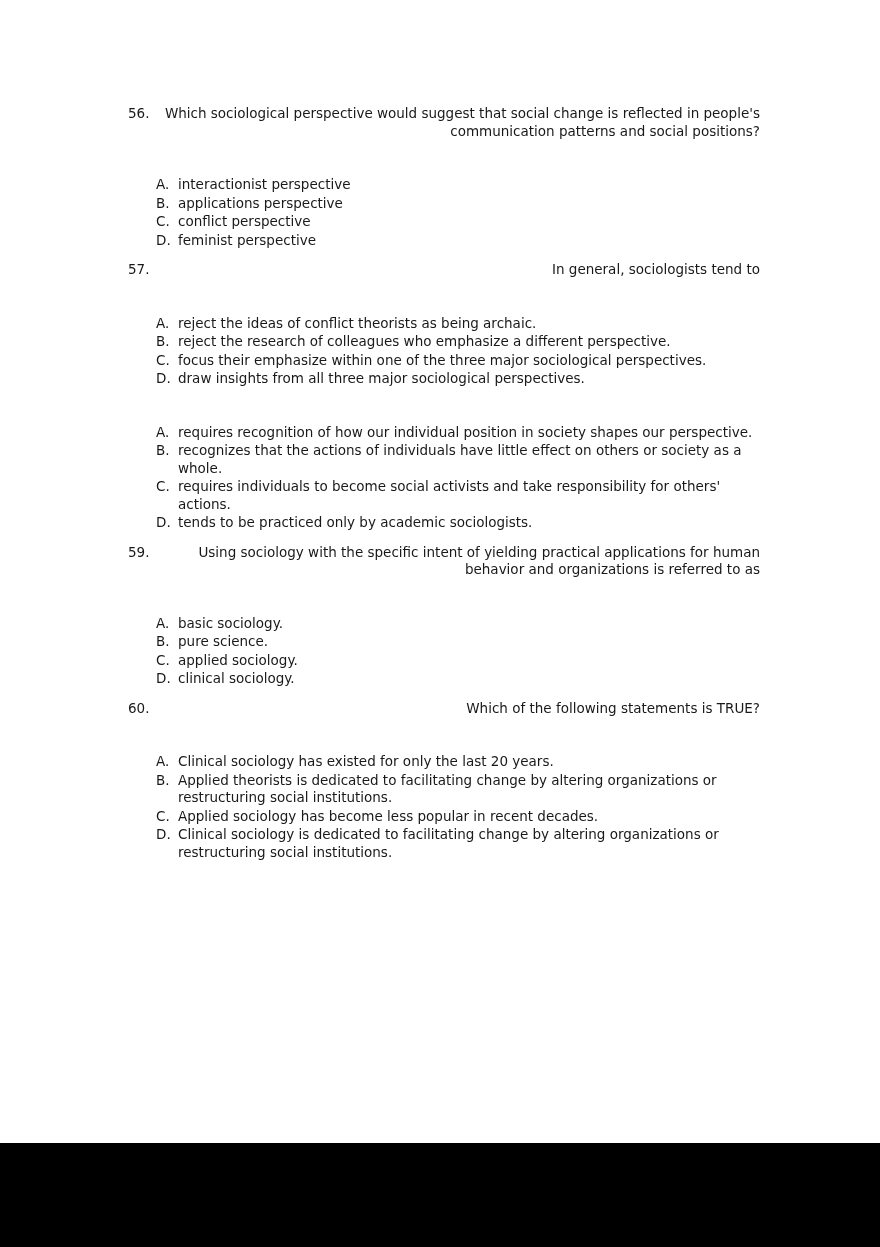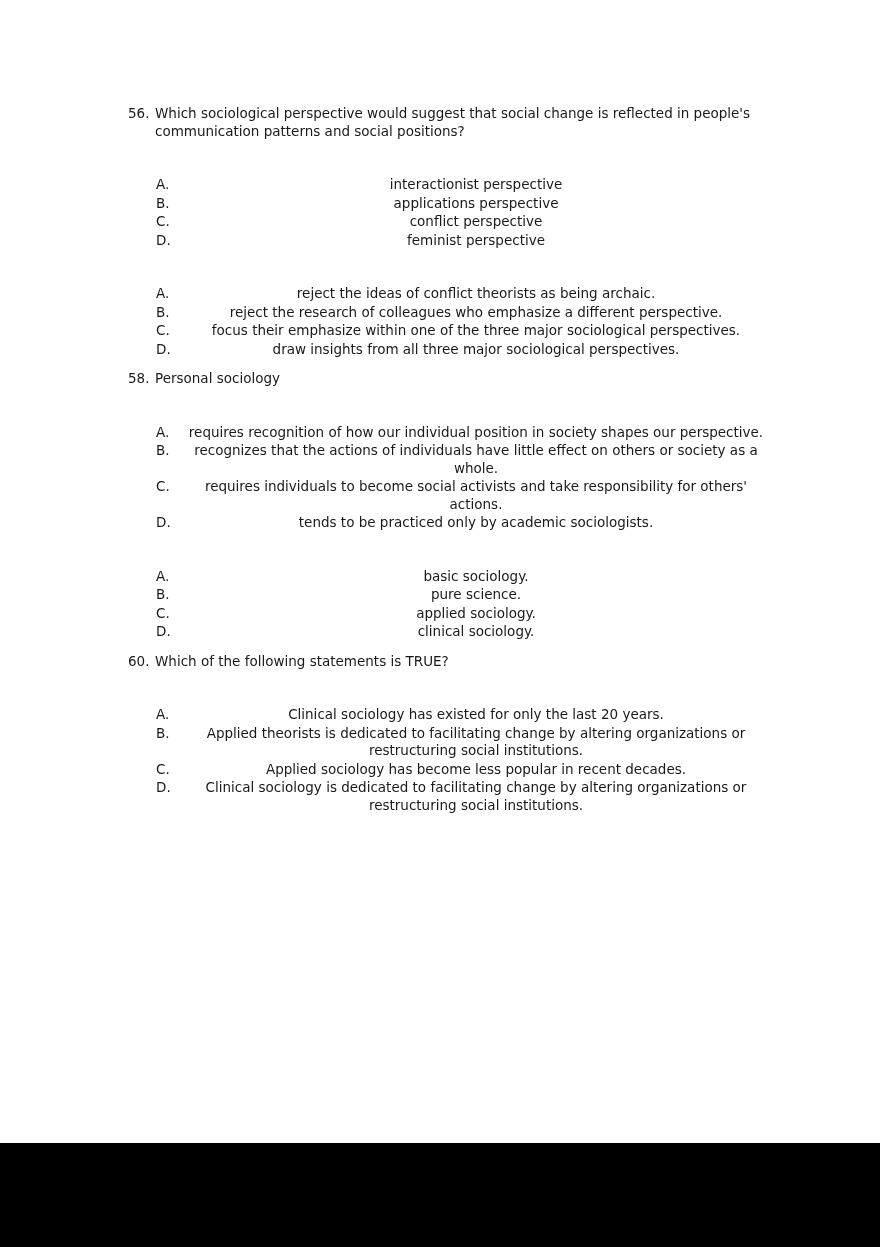--- a/index.html
+++ b/index.html
@@ -29,38 +29,38 @@
   .q-head {
     display: flex;
     align-items: flex-start;
   }
   .q-num {
     flex: 0 0 27px;
     width: 27px;
   }
   .q-text {
     width: 605px;
+    text-align: right;
   }
   .options {
     list-style: none;
     margin: 36px 0 12px 0;
     padding: 0 0 0 28px;
   }
   .options li {
     display: flex;
     align-items: flex-start;
     margin-bottom: 1px;
   }
   .opt-letter {
     flex: 0 0 22px;
     width: 22px;
   }
   .opt-text {
     width: 596px;
-    text-align: center;
   }
   .black-bar {
     position: absolute;
     left: 0;
     top: 1143px;
     width: 880px;
     height: 104px;
     background: #000000;
   }
 </style>
@@ -89,20 +89,24 @@
           <div class="opt-text">conflict perspective</div>
         </li>
         <li>
           <span class="opt-letter">D.</span>
           <div class="opt-text">feminist perspective</div>
         </li>
       </ol>
     </section>
 
     <section class="question">
+      <div class="q-head">
+        <span class="q-num">57.</span>
+        <div class="q-text">In general, sociologists tend to</div>
+      </div>
       <ol class="options">
         <li>
           <span class="opt-letter">A.</span>
           <div class="opt-text">reject the ideas of conflict theorists as being archaic.</div>
         </li>
         <li>
           <span class="opt-letter">B.</span>
           <div class="opt-text">reject the research of colleagues who emphasize a different perspective.</div>
         </li>
         <li>
@@ -110,24 +114,20 @@
           <div class="opt-text">focus their emphasize within one of the three major sociological perspectives.</div>
         </li>
         <li>
           <span class="opt-letter">D.</span>
           <div class="opt-text">draw insights from all three major sociological perspectives.</div>
         </li>
       </ol>
     </section>
 
     <section class="question">
-      <div class="q-head">
-        <span class="q-num">58.</span>
-        <div class="q-text">Personal sociology</div>
-      </div>
       <ol class="options">
         <li>
           <span class="opt-letter">A.</span>
           <div class="opt-text">requires recognition of how our individual position in society shapes our perspective.</div>
         </li>
         <li>
           <span class="opt-letter">B.</span>
           <div class="opt-text">recognizes that the actions of individuals have little effect on others or society as a whole.</div>
         </li>
         <li>
@@ -135,20 +135,24 @@
           <div class="opt-text">requires individuals to become social activists and take responsibility for others' actions.</div>
         </li>
         <li>
           <span class="opt-letter">D.</span>
           <div class="opt-text">tends to be practiced only by academic sociologists.</div>
         </li>
       </ol>
     </section>
 
     <section class="question">
+      <div class="q-head">
+        <span class="q-num">59.</span>
+        <div class="q-text">Using sociology with the specific intent of yielding practical applications for human behavior and organizations is referred to as</div>
+      </div>
       <ol class="options">
         <li>
           <span class="opt-letter">A.</span>
           <div class="opt-text">basic sociology.</div>
         </li>
         <li>
           <span class="opt-letter">B.</span>
           <div class="opt-text">pure science.</div>
         </li>
         <li>

